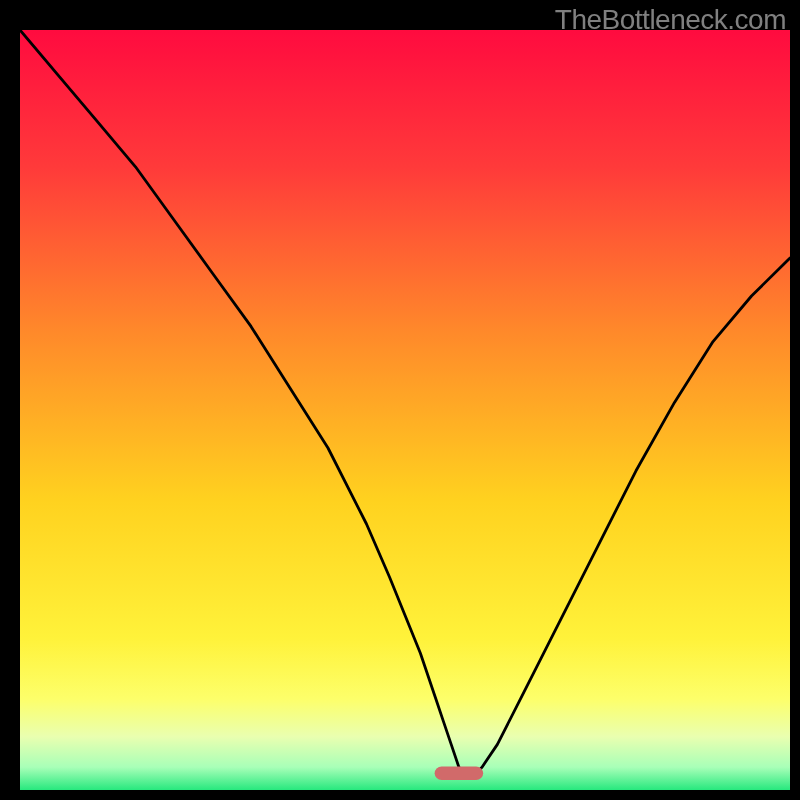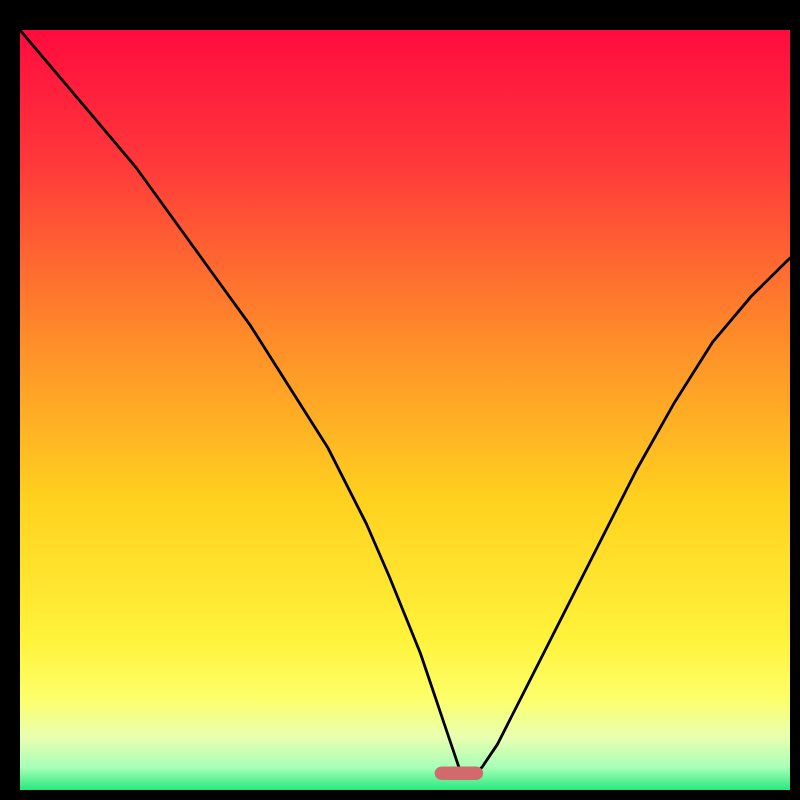--- a/index.html
+++ b/index.html
@@ -38,20 +38,21 @@
     display: block;
     width: 100%;
     height: 100%;
   }
 </style>
 </head>
 <body>
 
 <div class="frame">
 
+  <div class="watermark">TheBottleneck.com</div>
 
   <div class="plot-area">
     <svg id="plot-svg" xmlns="http://www.w3.org/2000/svg" viewBox="0 0 770 760" preserveAspectRatio="none">
         <defs>
           <linearGradient id="bg-grad" x1="0" y1="0" x2="0" y2="1">
             <stop offset="0%" stop-color="#ff0b3f"></stop>
             <stop offset="18%" stop-color="#ff3a3a"></stop>
             <stop offset="40%" stop-color="#ff8a2a"></stop>
             <stop offset="62%" stop-color="#ffd21f"></stop>
             <stop offset="80%" stop-color="#fff23a"></stop>

